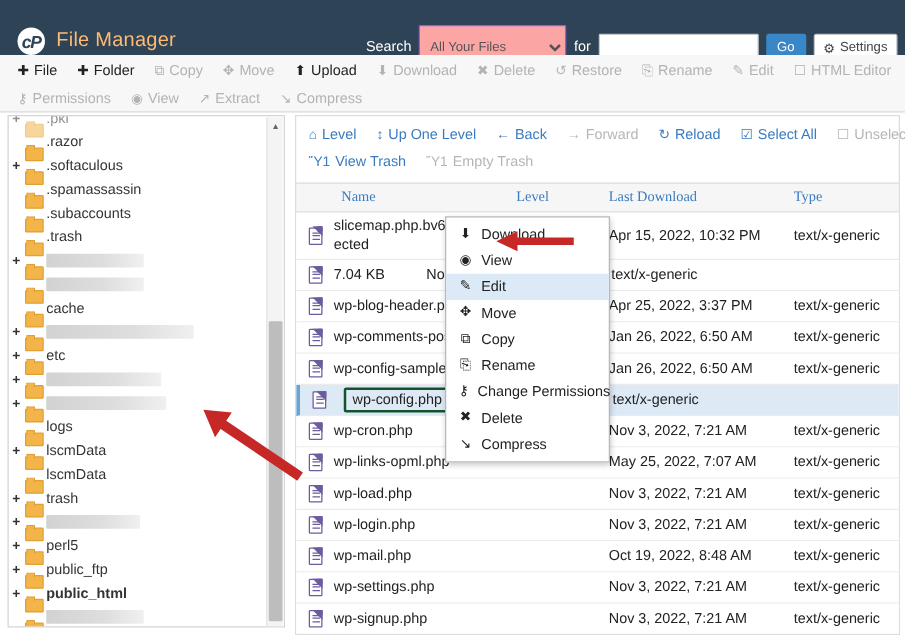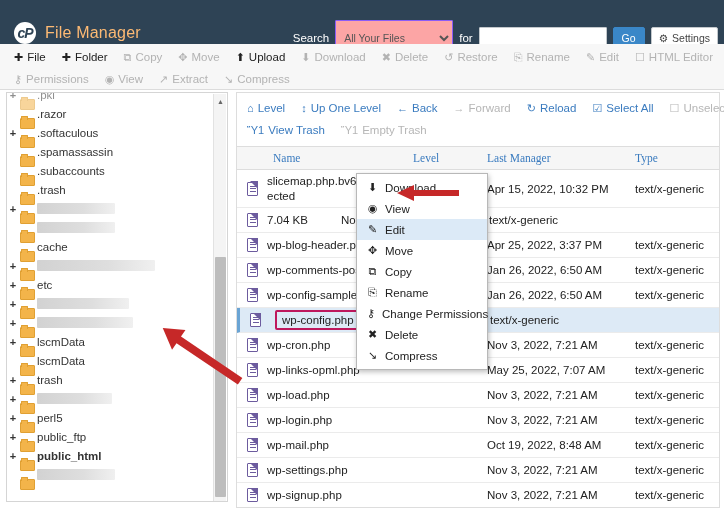--- a/index.html
+++ b/index.html
@@ -179,21 +179,21 @@
     content: ""; position: absolute; left: 2px; top: 5px;
     width: 6px; height: 1px; background: #6c5b9e;
     box-shadow: 0 3px 0 #6c5b9e, 0 -2px 0 #6c5b9e;
   }
   .cell-name { width: 146px; padding-right: 4px; word-wrap: break-word; line-height: 1.25; }
   .cell-size { width: 74px; }
   .cell-mod  { width: 148px; }
   .cell-type { width: 84px; }
 
   .name-box {
-    border: 2px solid #be185d; border-radius: 2px;
+    border: 2px solid #14532d; border-radius: 2px;
     display: inline-block; padding: 1px 5px; background: transparent;
   }
 
   
   .ctx {
     position: absolute; left: 119px; top: 3px; width: 132px;
     background: #fff; border: 1px solid #b8b8b8;
     box-shadow: 1px 2px 5px rgba(0,0,0,.25); z-index: 40; padding: 3px 0;
   }
   .ctx-item {
@@ -361,20 +361,25 @@
           <span class="tplus">+</span>
           <span class="tfolder"></span>
           <span class="redact" style="width: 92px;"></span>
         </div>
         <div class="tnode">
           <span class="tplus">+</span>
           <span class="tfolder"></span>
           <span class="redact" style="width: 96px;"></span>
         </div>
         <div class="tnode">
+          <span class="tplus"></span>
+          <span class="tfolder"></span>
+          <span class="tlabel">logs</span>
+        </div>
+        <div class="tnode">
           <span class="tplus">+</span>
           <span class="tfolder"></span>
           <span class="tlabel">lscmData</span>
         </div>
         <div class="tnode">
           <span class="tplus"></span>
           <span class="tfolder"></span>
           <span class="tlabel">lscmData</span>
         </div>
         <div class="tnode">
@@ -455,21 +460,21 @@
           <div class="nav-item disabled">
             <span class="nav-ico">Ὕ1</span>
             <span>Empty Trash</span>
           </div>
         </div>
     </div>
 
     <div class="grid-head">
       <div class="gh c-name">Name</div>
       <div class="gh c-size">Level</div>
-      <div class="gh c-mod">Last Manager</div>
+      <div class="gh c-mod">Last Download</div>
       <div class="gh c-type">Type</div>
     </div>
 
     <div class="grid-body">
       <div id="rowlist">
           <div class="row tall">
             <div class="file-ico">
               <div class="doc-glyph"></div>
             </div>
             <div class="cell-name">slicemap.php.bv6083.suspected</div>

